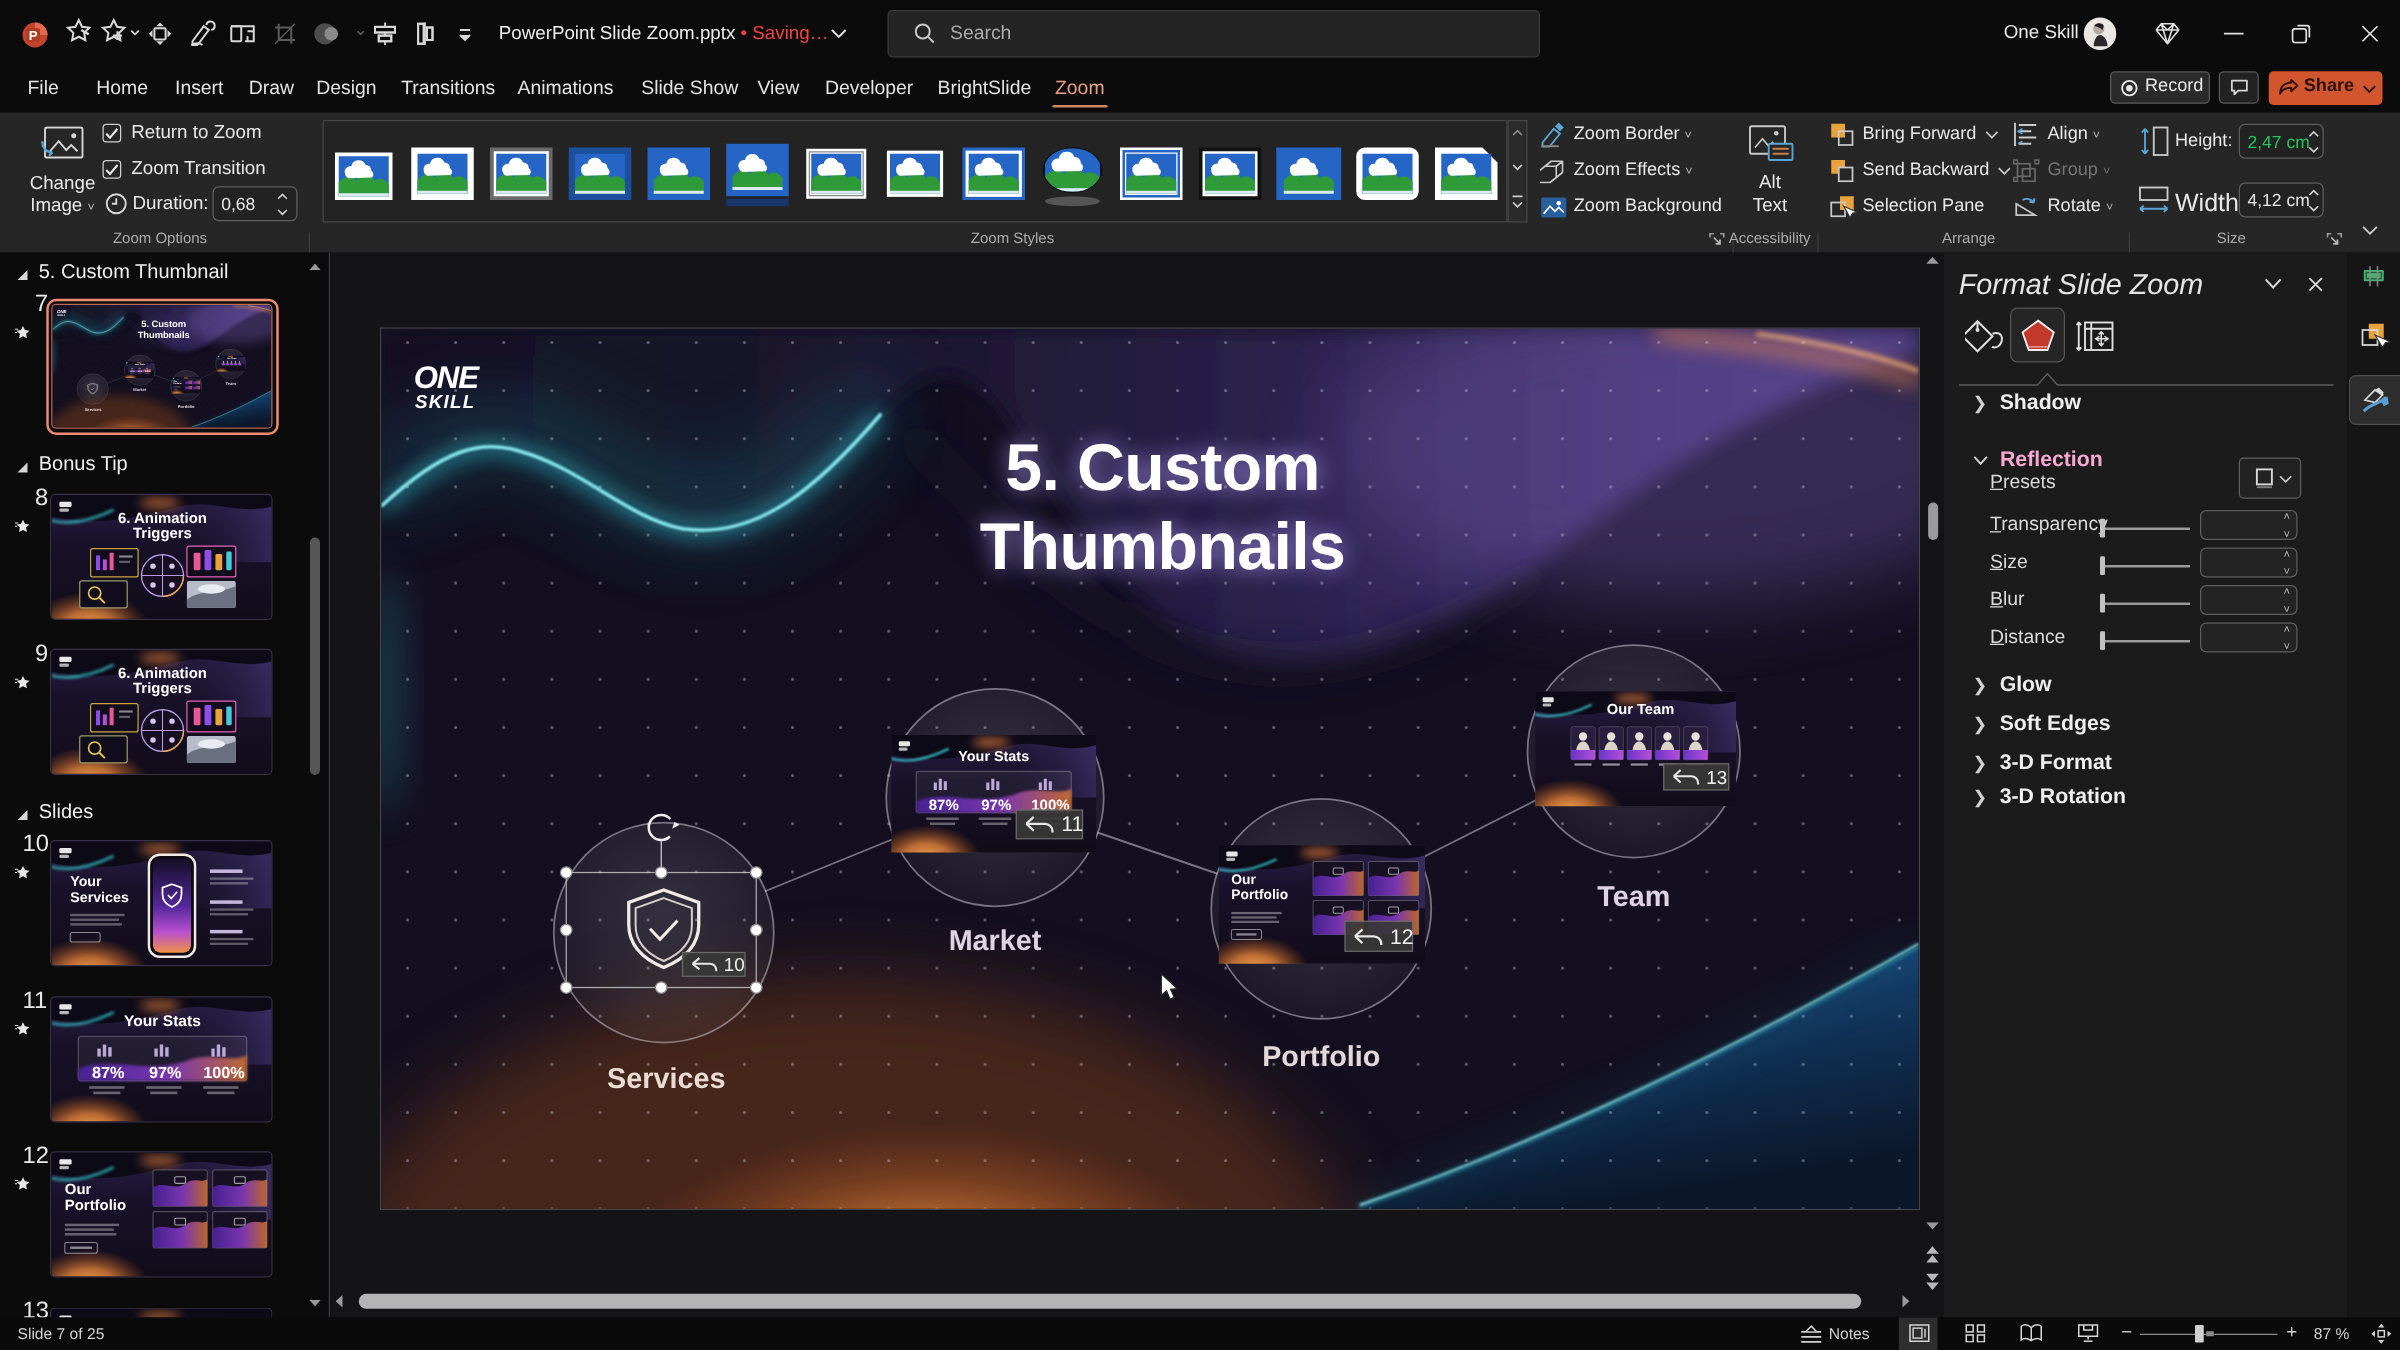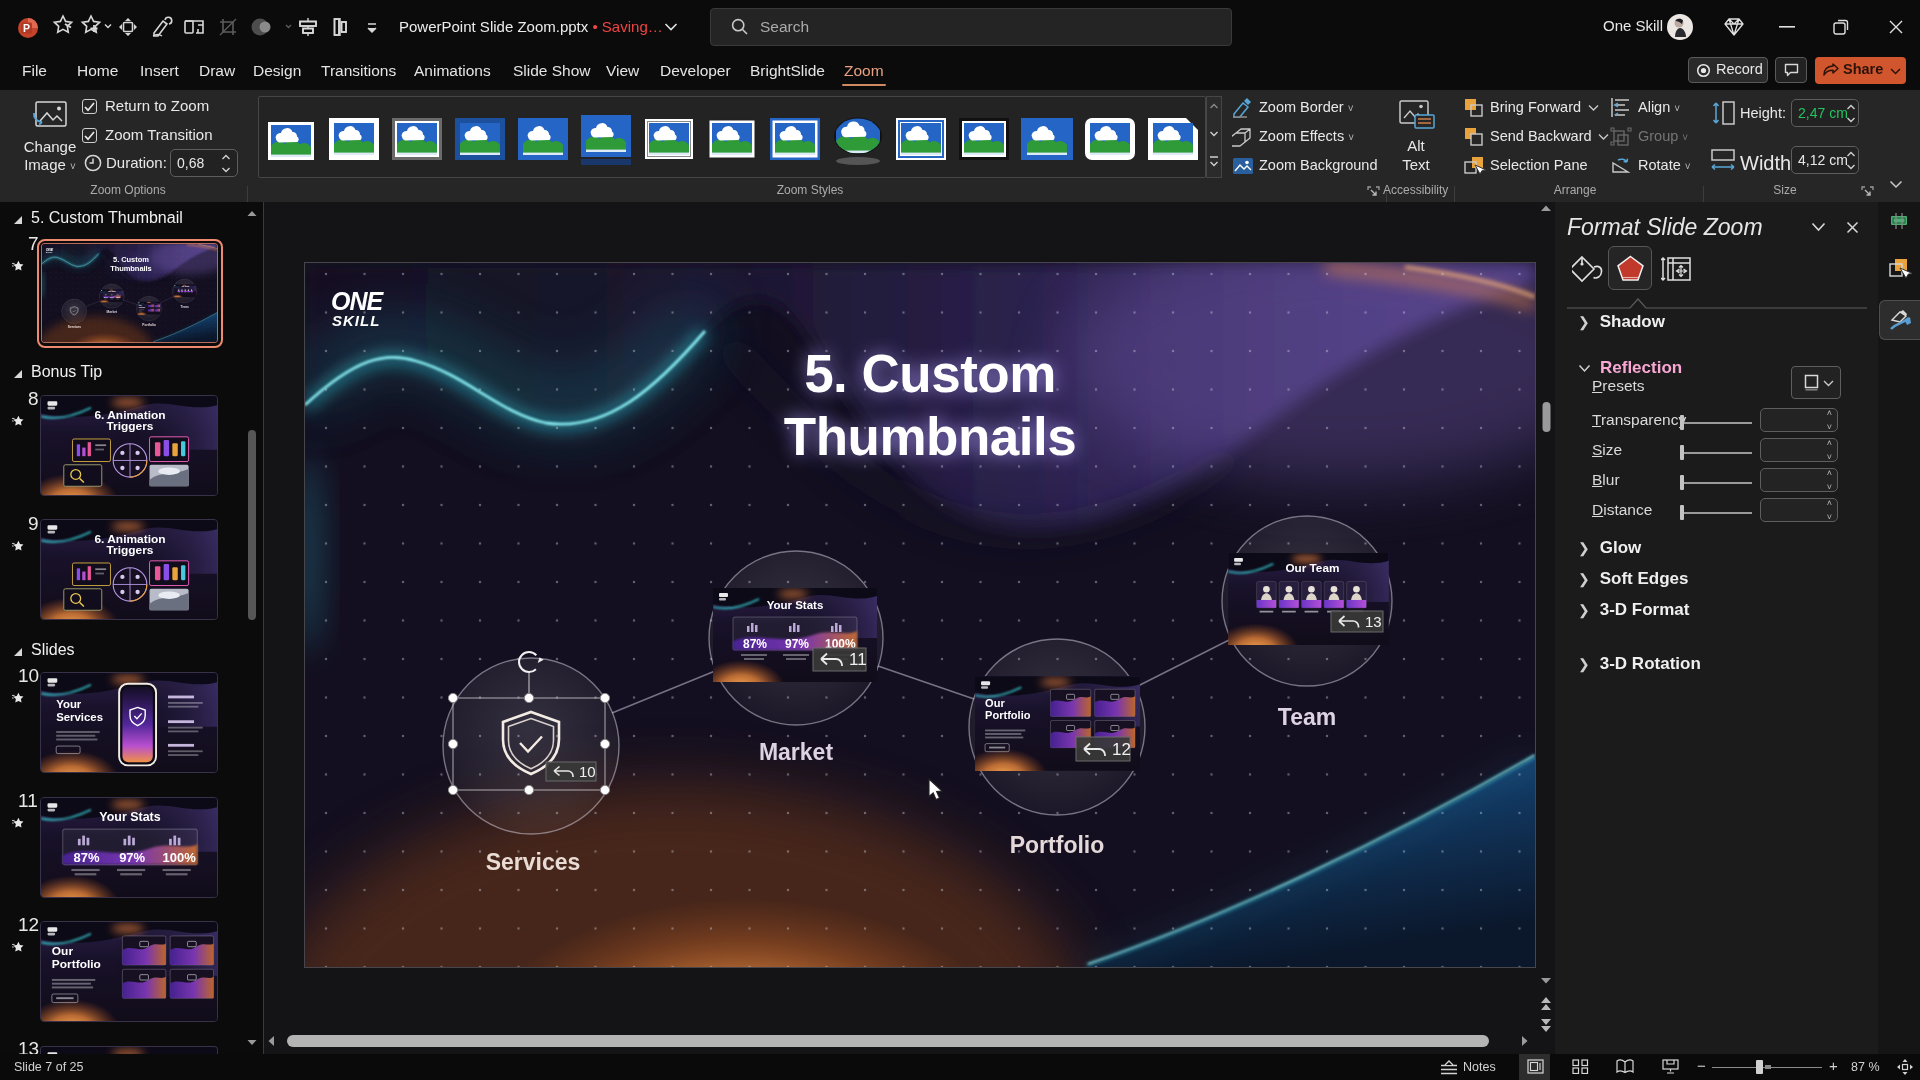--- a/index.html
+++ b/index.html
@@ -889,21 +889,21 @@
     </div>
   <div class="srow" style="top:269px">
       <i></i>
     </div>
   <div class="srow" style="top:299px">
       <i></i>
     </div>
   <div class="abs" style="left:23px;top:336px;color:#efefef;font-size:17px;font-weight:bold;"><span style="display:inline-block;color:#d0d0d0;font-weight:normal;font-size:14px;margin-right:10px;">❯</span>Glow</div>
   <div class="abs" style="left:23px;top:367px;color:#efefef;font-size:17px;font-weight:bold;"><span style="display:inline-block;color:#d0d0d0;font-weight:normal;font-size:14px;margin-right:10px;">❯</span>Soft Edges</div>
   <div class="abs" style="left:23px;top:398px;color:#efefef;font-size:17px;font-weight:bold;"><span style="display:inline-block;color:#d0d0d0;font-weight:normal;font-size:14px;margin-right:10px;">❯</span>3-D Format</div>
-  <div class="abs" style="left:23px;top:452px;color:#efefef;font-size:17px;font-weight:bold;text-align:right;"><span style="display:inline-block;color:#d0d0d0;font-weight:normal;font-size:14px;margin-right:10px;">❯</span>3-D Rotation</div>
+  <div class="abs" style="left:23px;top:425px;color:#efefef;font-size:17px;font-weight:bold;text-align:right;"><span style="display:inline-block;color:#d0d0d0;font-weight:normal;font-size:14px;margin-right:10px;">❯</span>3-D Rotation</div>
 </div>
 <div id="rightstrip">
   <svg class="abs" style="left:10px;top:8px" width="22" height="22" viewBox="0 0 22 22">
     <rect x="3" y="6" width="16" height="9" rx="1" fill="#4caf72"></rect>
     <rect x="5" y="8" width="12" height="5" fill="none" stroke="#1d5c38" stroke-width="1"></rect>
     <path d="M8 3 v16 M14 3 v16" stroke="#8a8a8a" stroke-width="1.2"></path>
   </svg>
   <svg class="abs" style="left:10px;top:55px" width="24" height="24" viewBox="0 0 24 24">
     <rect x="7" y="2" width="12" height="12" fill="#e8a33d"></rect>
     <rect x="2" y="7" width="12" height="12" fill="none" stroke="#d8d8d8" stroke-width="1.4"></rect>

